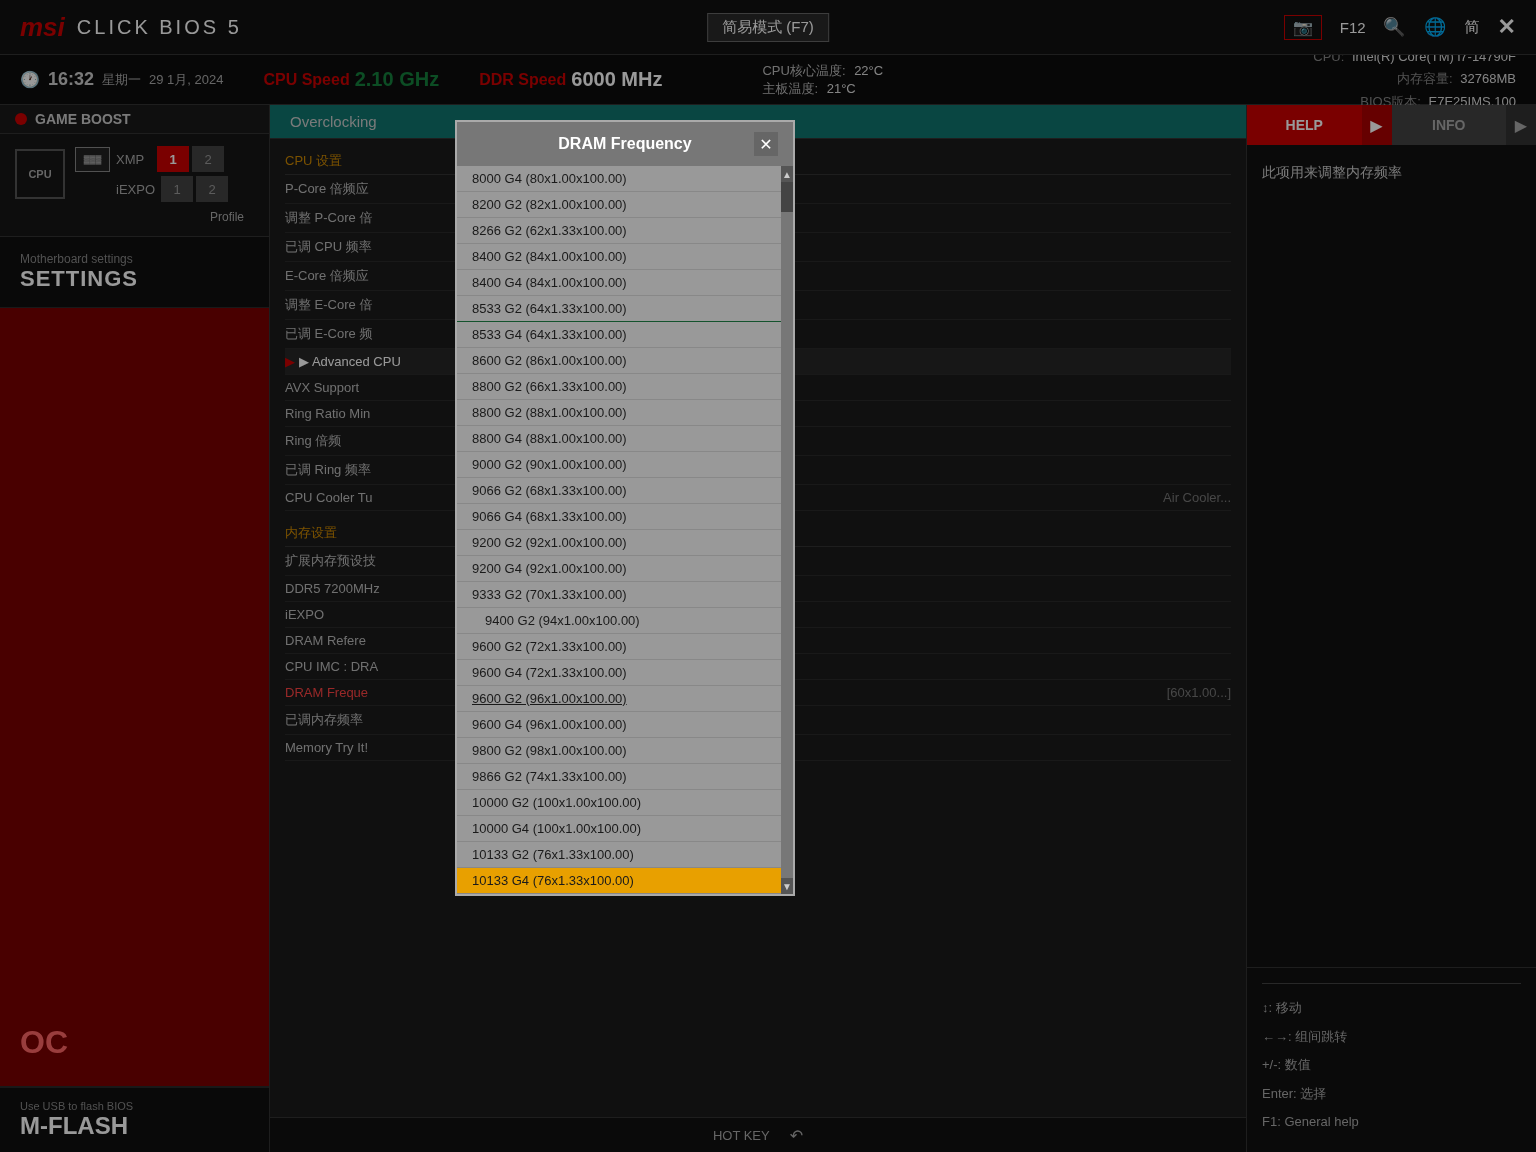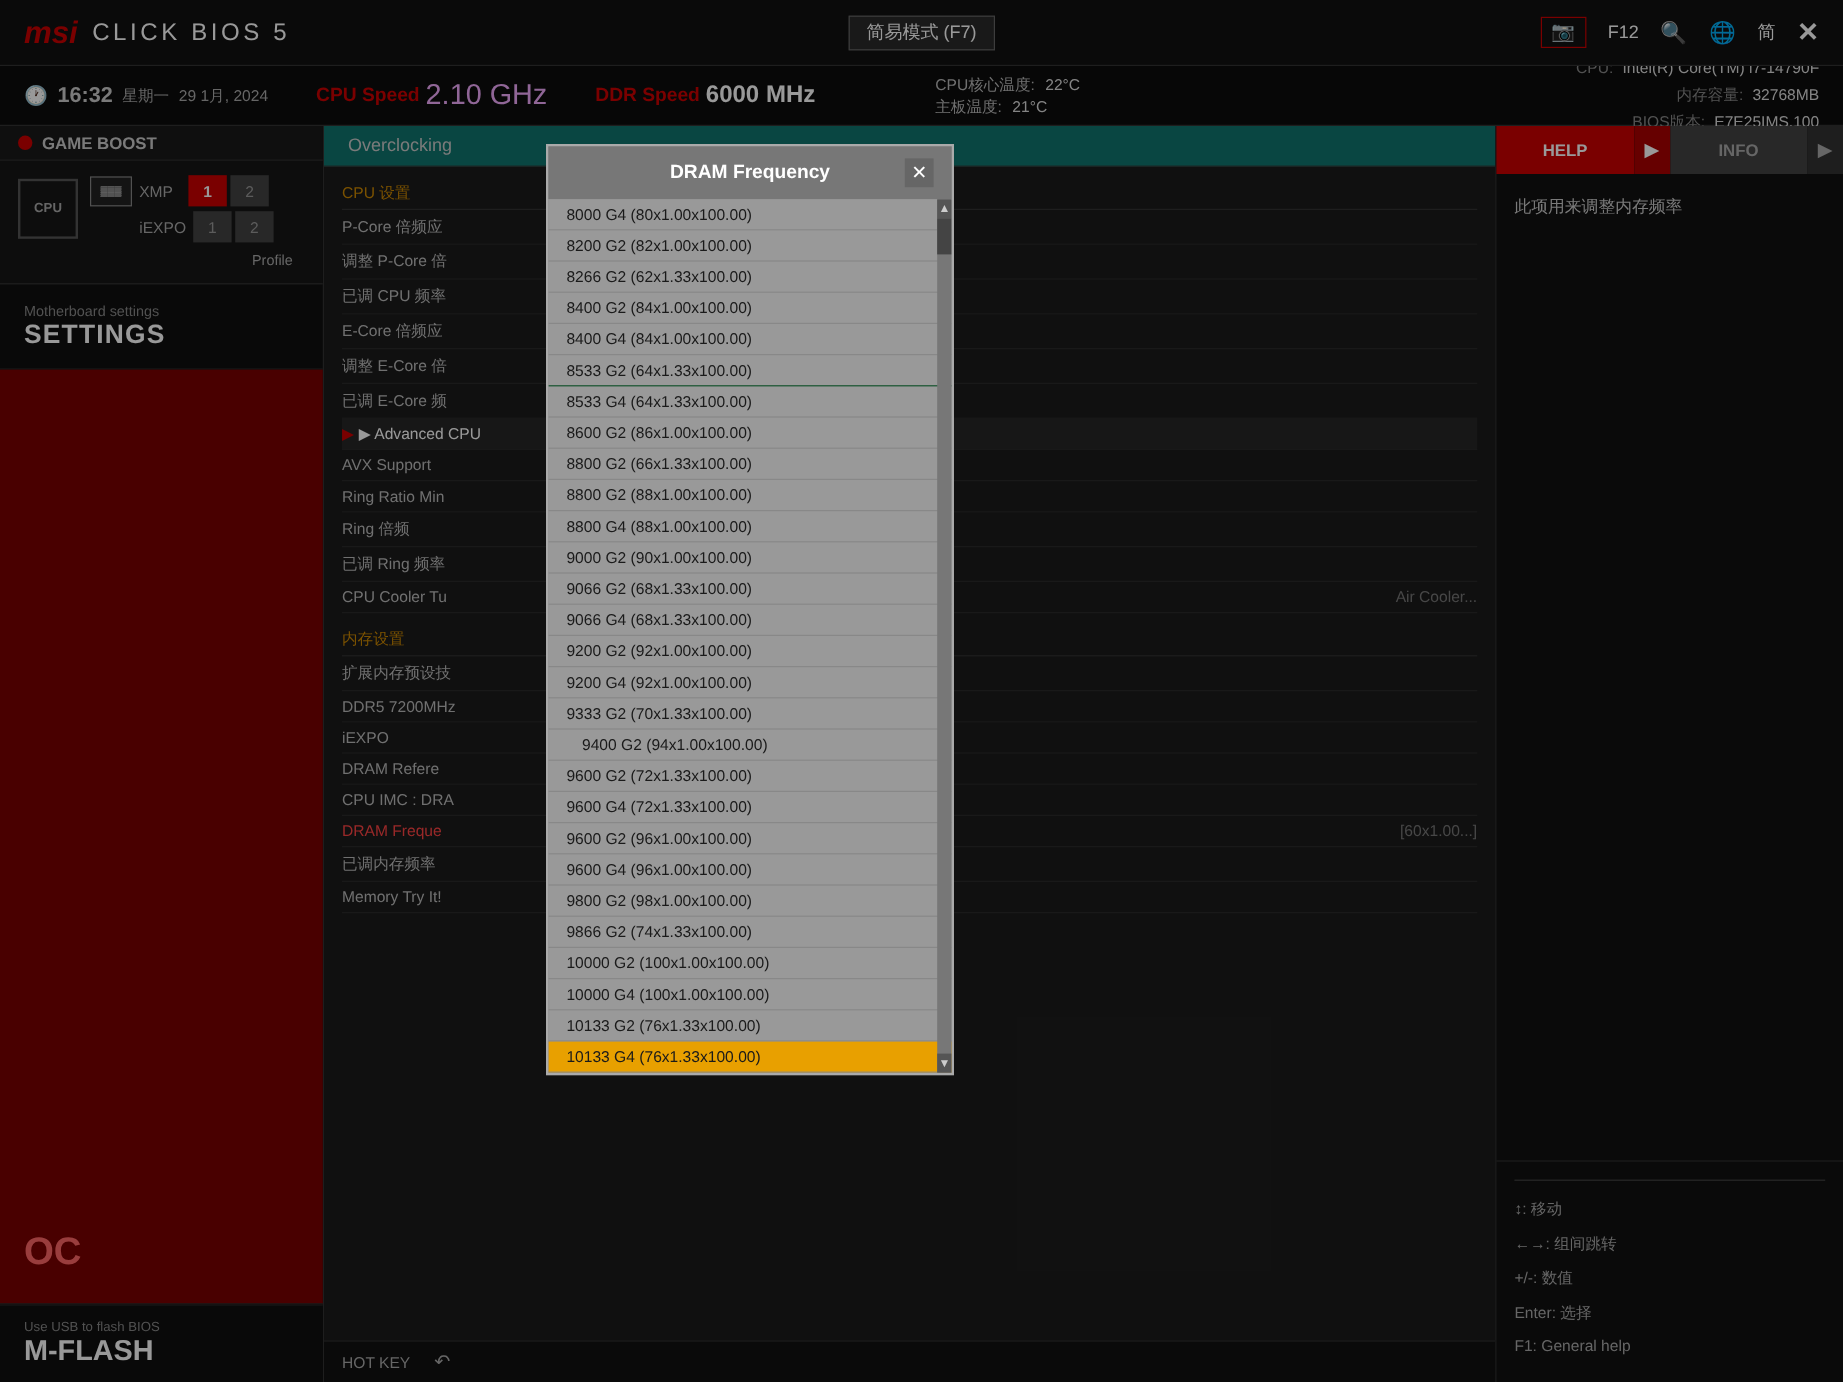--- a/index.html
+++ b/index.html
@@ -101,21 +101,21 @@
 
 <div class="info-bar">
   <div style="display:flex;align-items:center;gap:8px;">
     <span style="color:#aaa;font-size:16px;">🕐</span>
     <span style="color:#ccc;font-size:18px;font-weight:bold;">16:32</span>
     <span style="color:#aaa;font-size:13px;">星期一</span>
     <span style="color:#aaa;font-size:13px;">29 1月, 2024</span>
   </div>
   <div style="display:flex;align-items:center;gap:5px;">
     <span style="color:#cc0000;font-weight:bold;font-size:16px;">CPU Speed</span>
-    <span style="color:#f0abfc;font-size:24px;font-weight:normal;">2.10 GHz</span>
+    <span style="color:#15803d;font-size:20px;font-weight:bold;">2.10 GHz</span>
   </div>
   <div style="display:flex;align-items:center;gap:5px;">
     <span style="color:#cc0000;font-weight:bold;font-size:16px;">DDR Speed</span>
     <span style="color:#fff;font-size:20px;font-weight:bold;">6000 MHz</span>
   </div>
 
   <div style="margin-left:60px;display:flex;flex-direction:column;font-size:13px;color:#bbb;">
     <div>
       <span>CPU核心温度:</span>
       <span style="color:#ddd;margin-left:5px;">22°C</span>
@@ -293,21 +293,21 @@
       <div style="padding:5px 0;border-bottom:1px solid #2a2a2a;display:flex;justify-content:space-between;font-size:13px;color:#bbb;cursor:pointer;">
         <span>已调内存频率</span>
         <span style="color:#777;"></span>
       </div>
       <div style="padding:5px 0;border-bottom:1px solid #2a2a2a;display:flex;justify-content:space-between;font-size:13px;color:#bbb;cursor:pointer;">
         <span>Memory Try It!</span>
         <span style="color:#777;"></span>
       </div>
     </div>
 
-    <div style="height:35px;background:#111;display:flex;align-items:center;padding:0 15px;gap:20px;font-size:13px;color:#aaa;border-top:1px solid #333;position:absolute;bottom:0;left:0;right:0;">
+    <div style="height:35px;background:#111;display:flex;align-items:center;padding:0 15px;gap:20px;font-size:13px;color:#aaa;border-top:1px solid #333;position:absolute;bottom:0;left:0;right:0;justify-content:center;">
       <span>HOT KEY</span>
       <span style="cursor:pointer;font-size:16px;">↶</span>
     </div>
   </div>
 
   <div class="right-panel">
     <div style="display:flex;height:40px;">
       <div style="flex:1;display:flex;align-items:center;justify-content:center;font-size:14px;font-weight:bold;background:#cc0000;color:#fff;cursor:pointer;">HELP</div>
       <div style="width:30px;display:flex;align-items:center;justify-content:center;background:#aa0000;color:#fff;cursor:pointer;">▶</div>
       <div style="flex:1;display:flex;align-items:center;justify-content:center;font-size:14px;font-weight:bold;background:#444;color:#aaa;cursor:pointer;">INFO</div>
@@ -356,21 +356,21 @@
     <div style="padding:5px 15px;color:#1a1a1a;font-size:13px;cursor:pointer;border-bottom:1px solid #888;">8800 G4 (88x1.00x100.00)</div>
     <div style="padding:5px 15px;color:#1a1a1a;font-size:13px;cursor:pointer;border-bottom:1px solid #888;">9000 G2 (90x1.00x100.00)</div>
     <div style="padding:5px 15px;color:#1a1a1a;font-size:13px;cursor:pointer;border-bottom:1px solid #888;">9066 G2 (68x1.33x100.00)</div>
     <div style="padding:5px 15px;color:#1a1a1a;font-size:13px;cursor:pointer;border-bottom:1px solid #888;">9066 G4 (68x1.33x100.00)</div>
     <div style="padding:5px 15px;color:#1a1a1a;font-size:13px;cursor:pointer;border-bottom:1px solid #888;">9200 G2 (92x1.00x100.00)</div>
     <div style="padding:5px 15px;color:#1a1a1a;font-size:13px;cursor:pointer;border-bottom:1px solid #888;">9200 G4 (92x1.00x100.00)</div>
     <div style="padding:5px 15px;color:#1a1a1a;font-size:13px;cursor:pointer;border-bottom:1px solid #888;">9333 G2 (70x1.33x100.00)</div>
     <div style="padding:5px 28px;color:#1a1a1a;font-size:13px;cursor:pointer;border-bottom:1px solid #888;">9400 G2 (94x1.00x100.00)</div>
     <div style="padding:5px 15px;color:#1a1a1a;font-size:13px;cursor:pointer;border-bottom:1px solid #888;">9600 G2 (72x1.33x100.00)</div>
     <div style="padding:5px 15px;color:#1a1a1a;font-size:13px;cursor:pointer;border-bottom:1px solid #888;">9600 G4 (72x1.33x100.00)</div>
-    <div style="padding:5px 15px;color:#1a1a1a;font-size:13px;cursor:pointer;border-bottom:1px solid #888;">9600 G2 (96x1.00x100.00)</div>
+    <div style="padding:5px 15px;color:#1a1a1a;font-size:13px;cursor:pointer;border-bottom:1px solid #888;text-decoration:underline;">9600 G2 (96x1.00x100.00)</div>
     <div style="padding:5px 15px;color:#1a1a1a;font-size:13px;cursor:pointer;border-bottom:1px solid #888;">9600 G4 (96x1.00x100.00)</div>
     <div style="padding:5px 15px;color:#1a1a1a;font-size:13px;cursor:pointer;border-bottom:1px solid #888;">9800 G2 (98x1.00x100.00)</div>
     <div style="padding:5px 15px;color:#1a1a1a;font-size:13px;cursor:pointer;border-bottom:1px solid #888;">9866 G2 (74x1.33x100.00)</div>
     <div style="padding:5px 15px;color:#1a1a1a;font-size:13px;cursor:pointer;border-bottom:1px solid #888;">10000 G2 (100x1.00x100.00)</div>
     <div style="padding:5px 15px;color:#1a1a1a;font-size:13px;cursor:pointer;border-bottom:1px solid #888;">10000 G4 (100x1.00x100.00)</div>
     <div style="padding:5px 15px;color:#1a1a1a;font-size:13px;cursor:pointer;border-bottom:1px solid #888;">10133 G2 (76x1.33x100.00)</div>
     <div style="padding:5px 15px;color:#1a1a1a;font-size:13px;cursor:pointer;border-bottom:1px solid #888;background:#e8a000;">10133 G4 (76x1.33x100.00)</div>
 
     <div style="position:absolute;right:0;top:0;width:12px;height:100%;background:#777;cursor:pointer;">
       <div style="position:absolute;top:0;left:0;width:12px;height:16px;background:#555;display:flex;align-items:center;justify-content:center;color:#ccc;font-size:10px;">▲</div>

